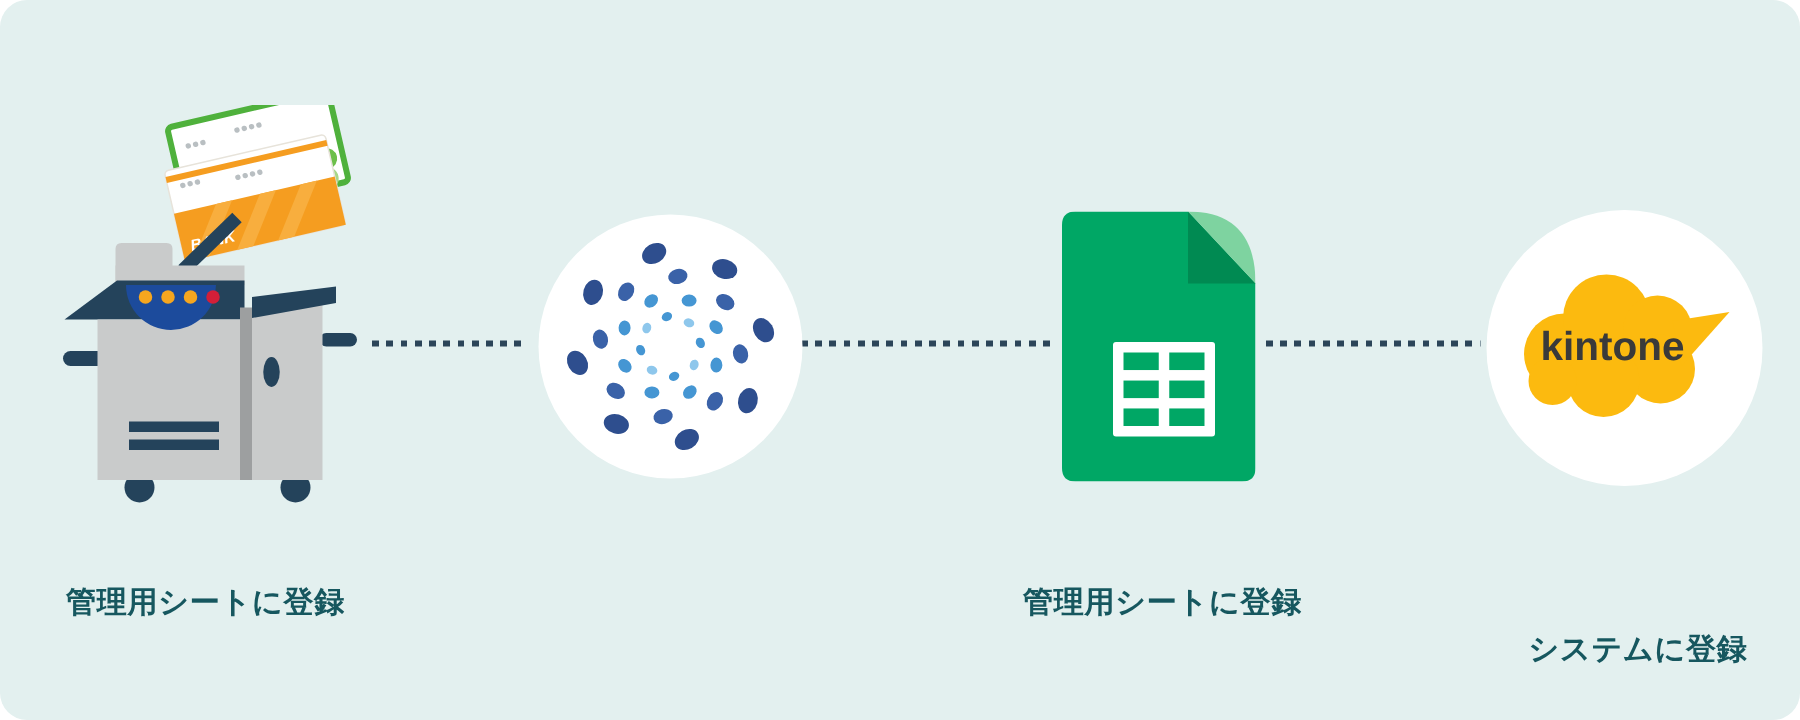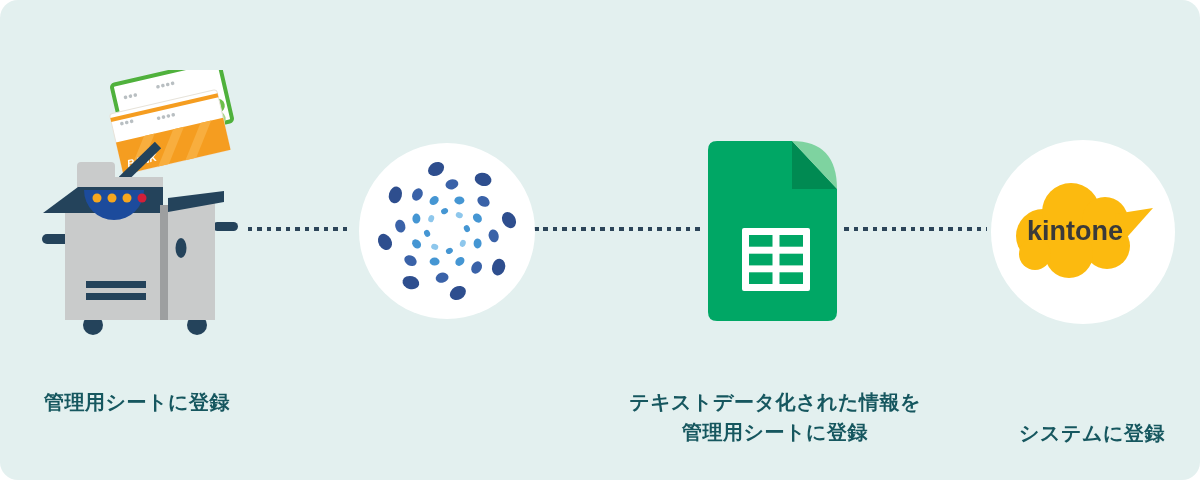--- a/index.html
+++ b/index.html
@@ -169,21 +169,20 @@
         <text x="84" y="100" text-anchor="middle" font-size="27" font-weight="bold" fill="#3a3a3a">kintone</text>
       </svg>
     </div>
 
     <div class="step-label" style="left:17px;top:387px;width:240px;">
       <span>管理用シートに登録</span>
     </div>
     <div class="step-label" style="left:325px;top:387px;width:240px;">
     </div>
     <div class="step-label" style="left:615px;top:387px;width:320px;">
-      <span>テキストデータ化された情報を</span>
       <span>管理用シートに登録</span>
     </div>
     <div class="step-label" style="left:972px;top:418px;width:240px;">
       <span>システムに登録</span>
     </div>
 
   </div>
 </div>
 
 </body></html>

